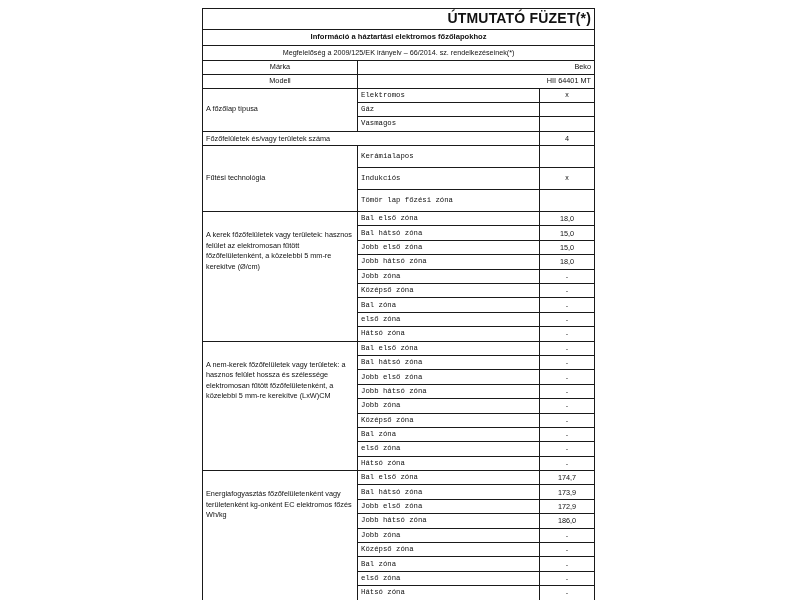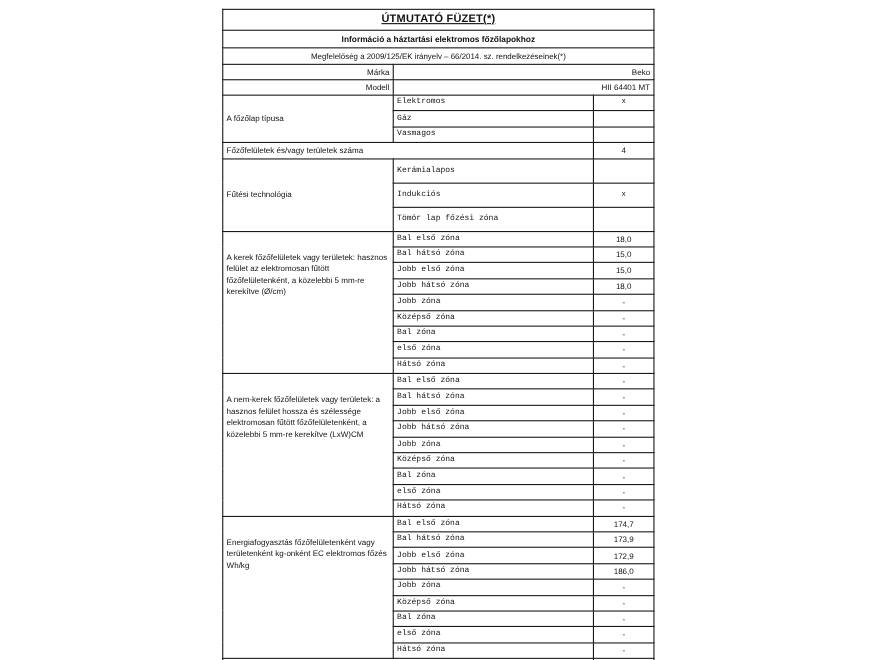--- a/index.html
+++ b/index.html
@@ -33,43 +33,42 @@
   }
   table.spec td {
     border: 1px solid #1a1a1a;
     padding: 1px 3px;
     vertical-align: middle;
     color: #111111;
     word-wrap: break-word;
     overflow: hidden;
   }
   .title-cell {
-    text-align: center;
+    text-align: right;
     font-weight: bold;
-    font-size: 10px;
+    font-size: 14px;
     height: 16px;
     letter-spacing: 0.2px;
-    text-decoration: underline;
   }
   .subtitle-cell {
     text-align: center;
     font-weight: bold;
     font-size: 7.6px;
     height: 13px;
     margin-left: 36px;
   }
   .compliance-cell {
     text-align: center;
     font-weight: normal;
     font-size: 7.2px;
     height: 12px;
     margin-top: 46px;
   }
   .label-cell {
-    text-align: right;
+    text-align: center;
     height: 11px;
   }
   .value-center {
     text-align: right;
   }
   .group-label {
     text-align: left;
     vertical-align: middle;
     padding: 2px 3px 2px 4px;
     line-height: 1.45;

